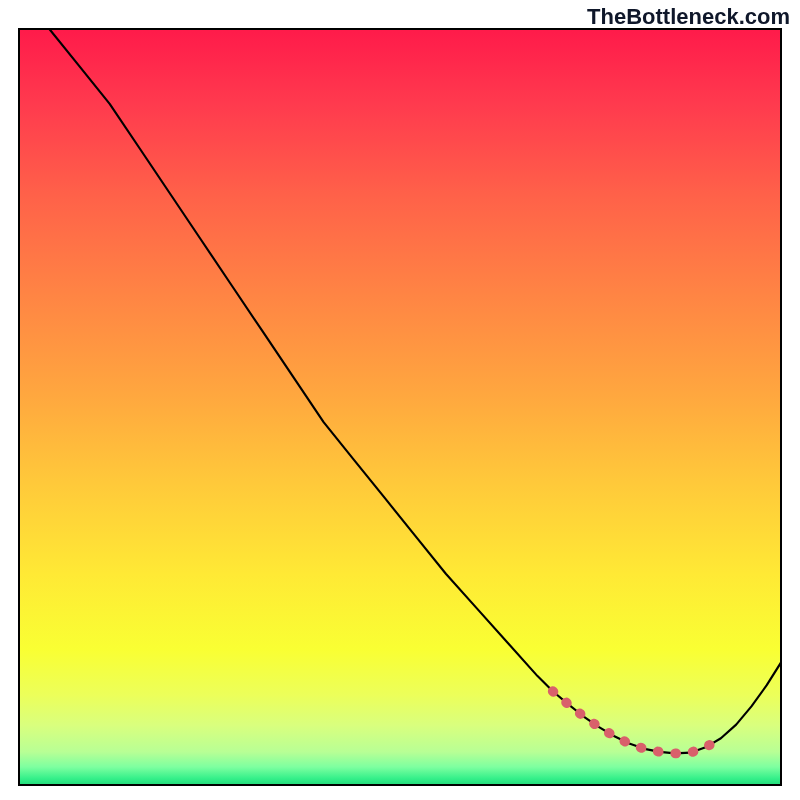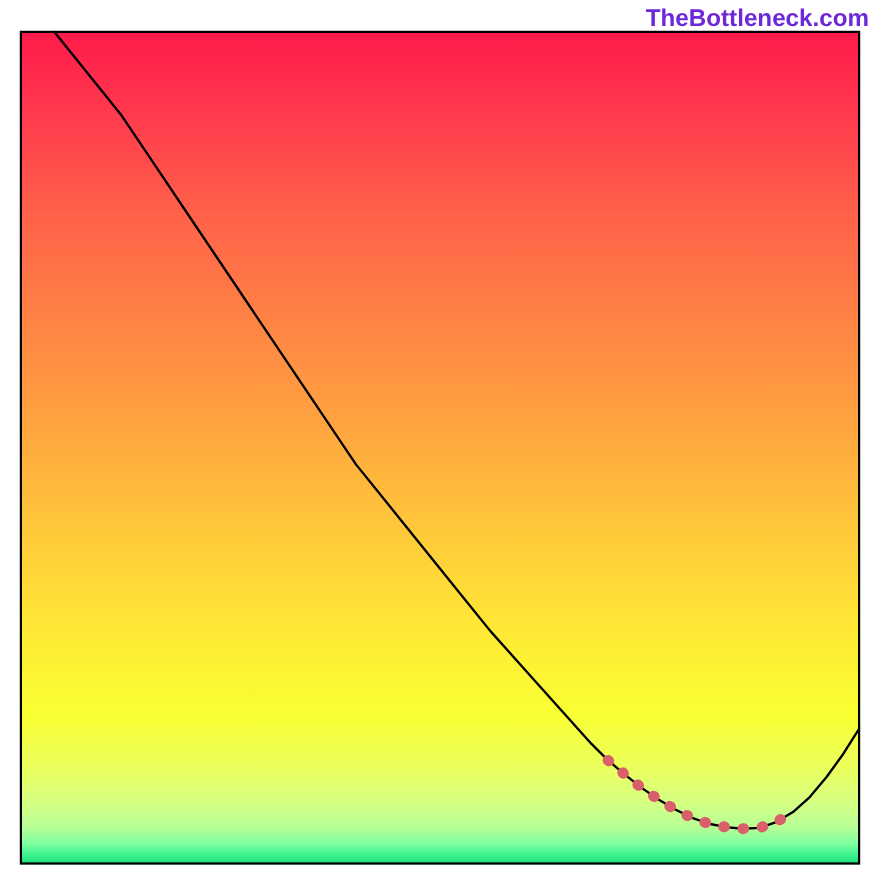--- a/index.html
+++ b/index.html
@@ -14,21 +14,21 @@
     position: relative;
     width: 800px;
     height: 800px;
   }
   .watermark {
     position: absolute;
     top: 4px;
     right: 10px;
     font-size: 22px;
     font-weight: bold;
-    color: #6d28d9;
+    color: #0f172a;
     z-index: 10;
   }
   .plot-area {
     position: absolute;
     left: 18px;
     top: 28px;
     width: 764px;
     height: 758px;
     box-sizing: border-box;
   }

